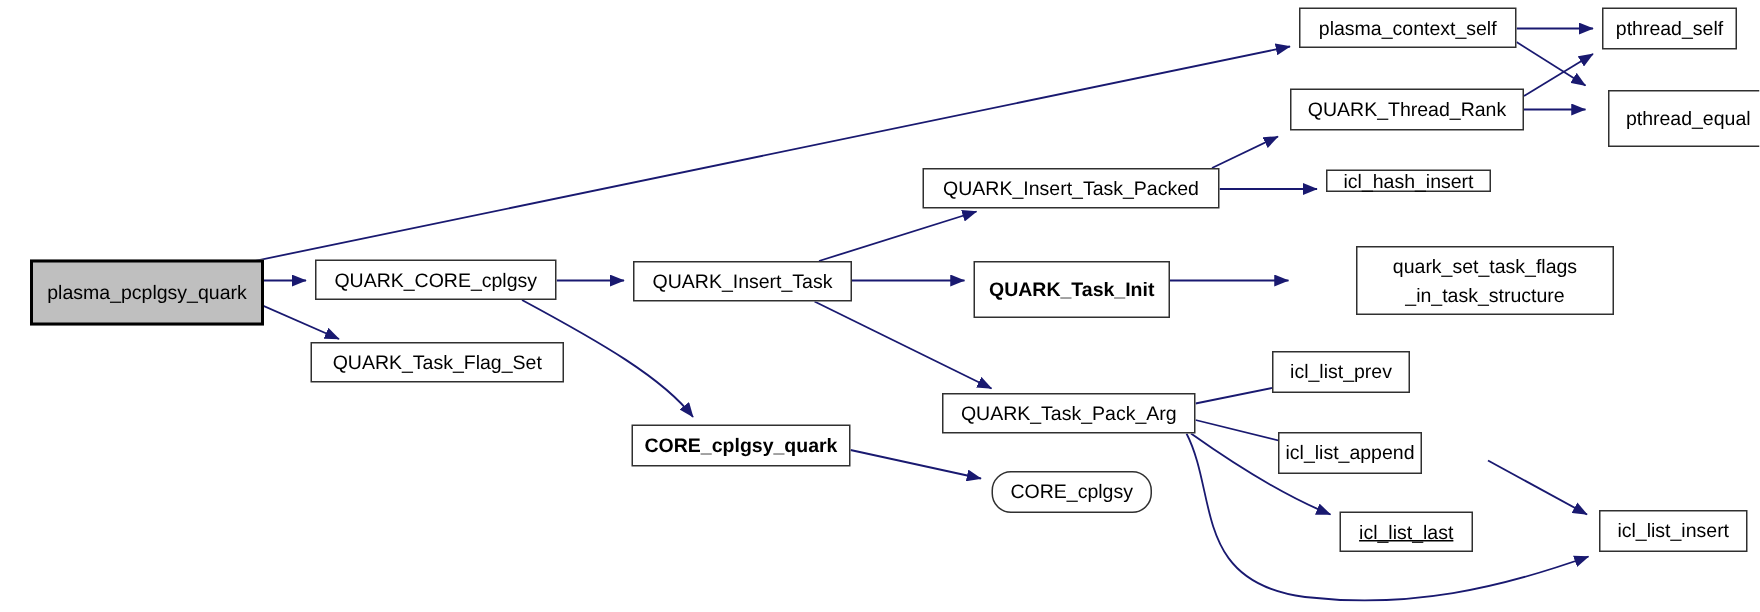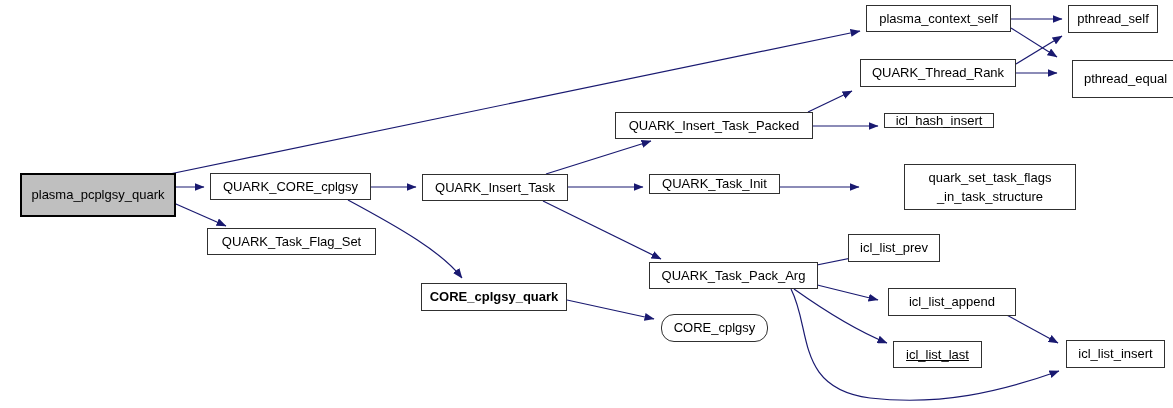--- a/index.html
+++ b/index.html
@@ -81,28 +81,28 @@
         <path class="edge" d="M567,300 L654,319" stroke="#191970" marker-end="url(#arrow)"></path>
       </g>
   </svg>
   <div id="node-layer">
       <div class="node highlight" style="left: 20px; top: 173px; width: 156px; height: 44px;"><span>plasma_pcplgsy_quark</span></div>
       <div class="node" style="left: 210px; top: 173px; width: 161px; height: 27px;"><span>QUARK_CORE_cplgsy</span></div>
       <div class="node" style="left: 207px; top: 228px; width: 169px; height: 27px;"><span>QUARK_Task_Flag_Set</span></div>
       <div class="node" style="left: 422px; top: 174px; width: 146px; height: 27px;"><span>QUARK_Insert_Task</span></div>
       <div class="node" style="left: 615px; top: 112px; width: 198px; height: 27px;"><span>QUARK_Insert_Task_Packed</span></div>
       <div class="node" style="left: 884px; top: 113px; width: 110px; height: 15px;"><span>icl_hash_insert</span></div>
-      <div class="node" style="left: 649px; top: 174px; width: 131px; height: 20px;"><span>QUARK_Task_Init</span></div>
+      <div class="node" style="left: 649px; top: 174px; width: 131px; height: 38px; font-weight: bold;"><span>QUARK_Task_Init</span></div>
       <div class="node" style="left: 904px; top: 164px; width: 172px; height: 46px;"><span>quark_set_task_flags
 _in_task_structure</span></div>
       <div class="node" style="left: 866px; top: 5px; width: 145px; height: 27px;"><span>plasma_context_self</span></div>
       <div class="node" style="left: 1068px; top: 5px; width: 90px; height: 28px;"><span>pthread_self</span></div>
       <div class="node" style="left: 860px; top: 59px; width: 156px; height: 28px;"><span>QUARK_Thread_Rank</span></div>
       <div class="node" style="left: 1072px; top: 60px; width: 107px; height: 38px;"><span>pthread_equal</span></div>
-      <div class="node" style="left: 628px; top: 262px; width: 169px; height: 27px; margin-left: 21px;"><span>QUARK_Task_Pack_Arg</span></div>
+      <div class="node" style="left: 628px; top: 262px; width: 169px; height: 27px;"><span>QUARK_Task_Pack_Arg</span></div>
       <div class="node" style="left: 421px; top: 283px; width: 146px; height: 28px; font-weight: bold;"><span>CORE_cplgsy_quark</span></div>
       <div class="node" style="left: 661px; top: 314px; width: 107px; height: 28px; border-radius: 13px;"><span>CORE_cplgsy</span></div>
       <div class="node" style="left: 848px; top: 234px; width: 92px; height: 28px;"><span>icl_list_prev</span></div>
-      <div class="node" style="left: 888px; top: 288px; width: 128px; height: 28px;"><span>icl_list_append</span></div>
+      <div class="node" style="left: 852px; top: 288px; width: 96px; height: 28px;"><span>icl_list_append</span></div>
       <div class="node" style="left: 893px; top: 341px; width: 89px; height: 27px; text-decoration: underline;"><span>icl_list_last</span></div>
       <div class="node" style="left: 1066px; top: 340px; width: 99px; height: 28px;"><span>icl_list_insert</span></div>
     </div>
 </div>
 
 </body></html>

